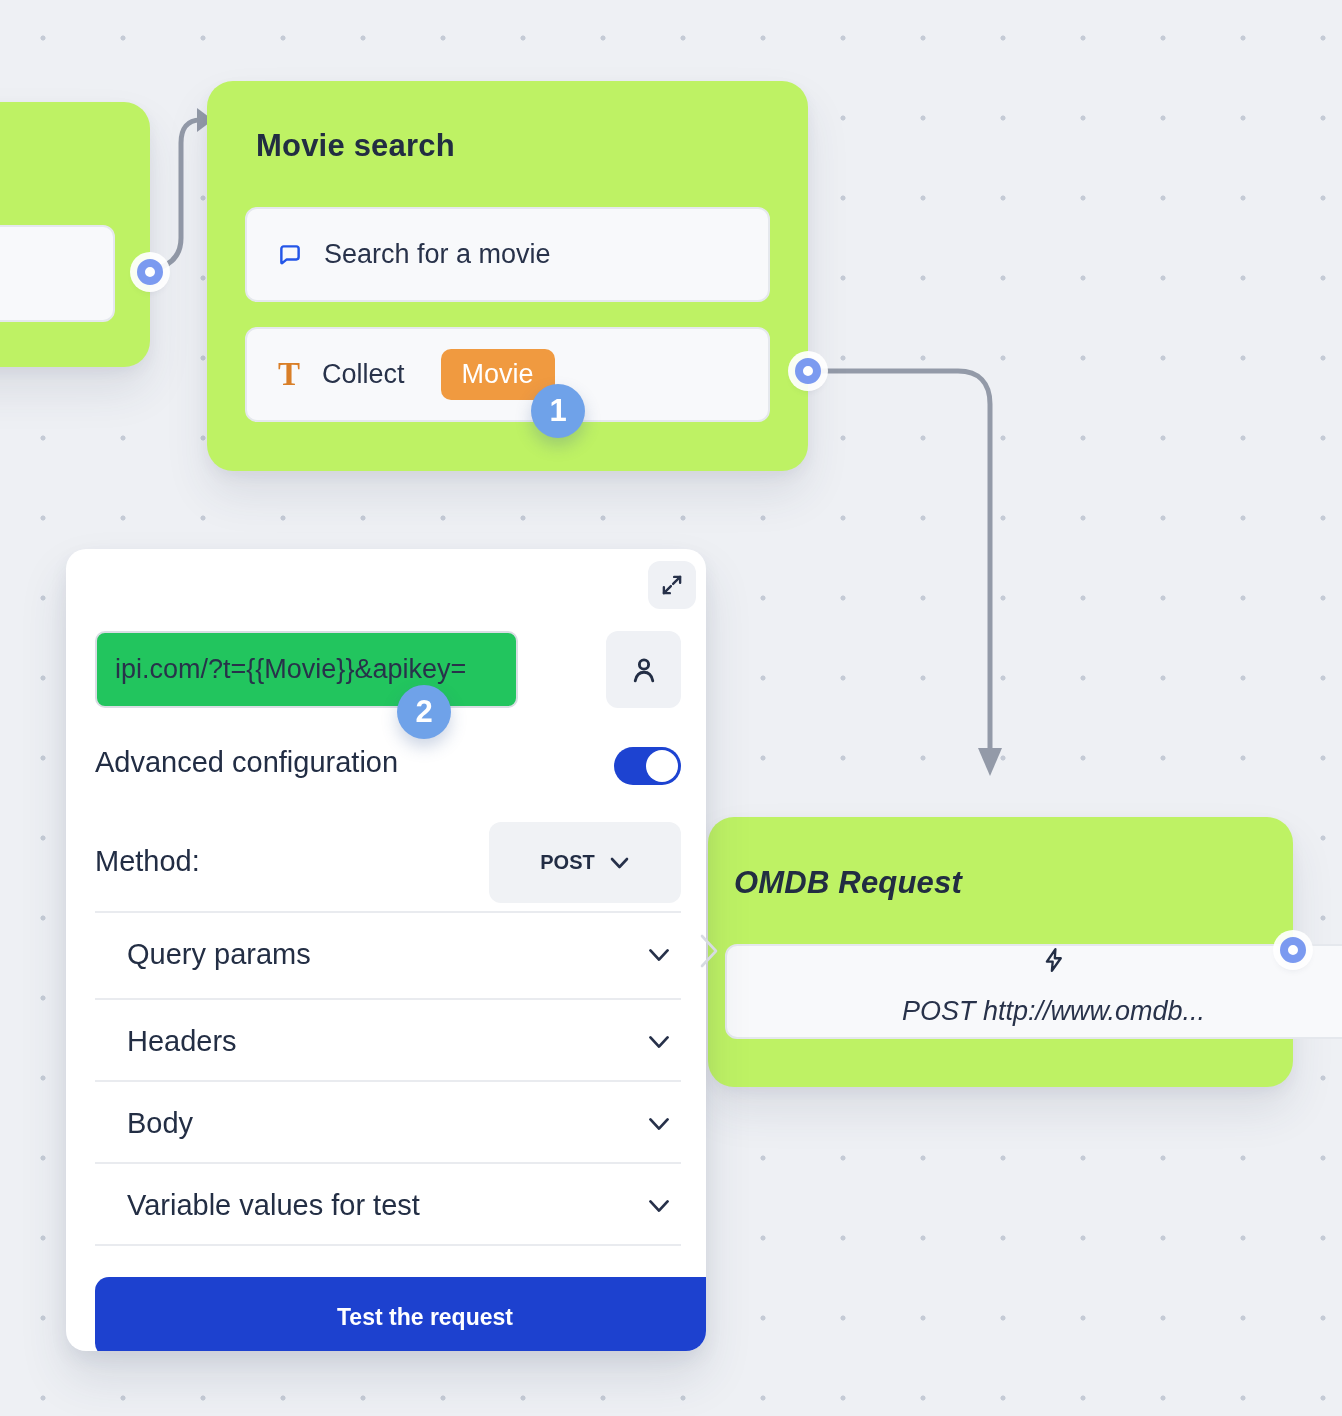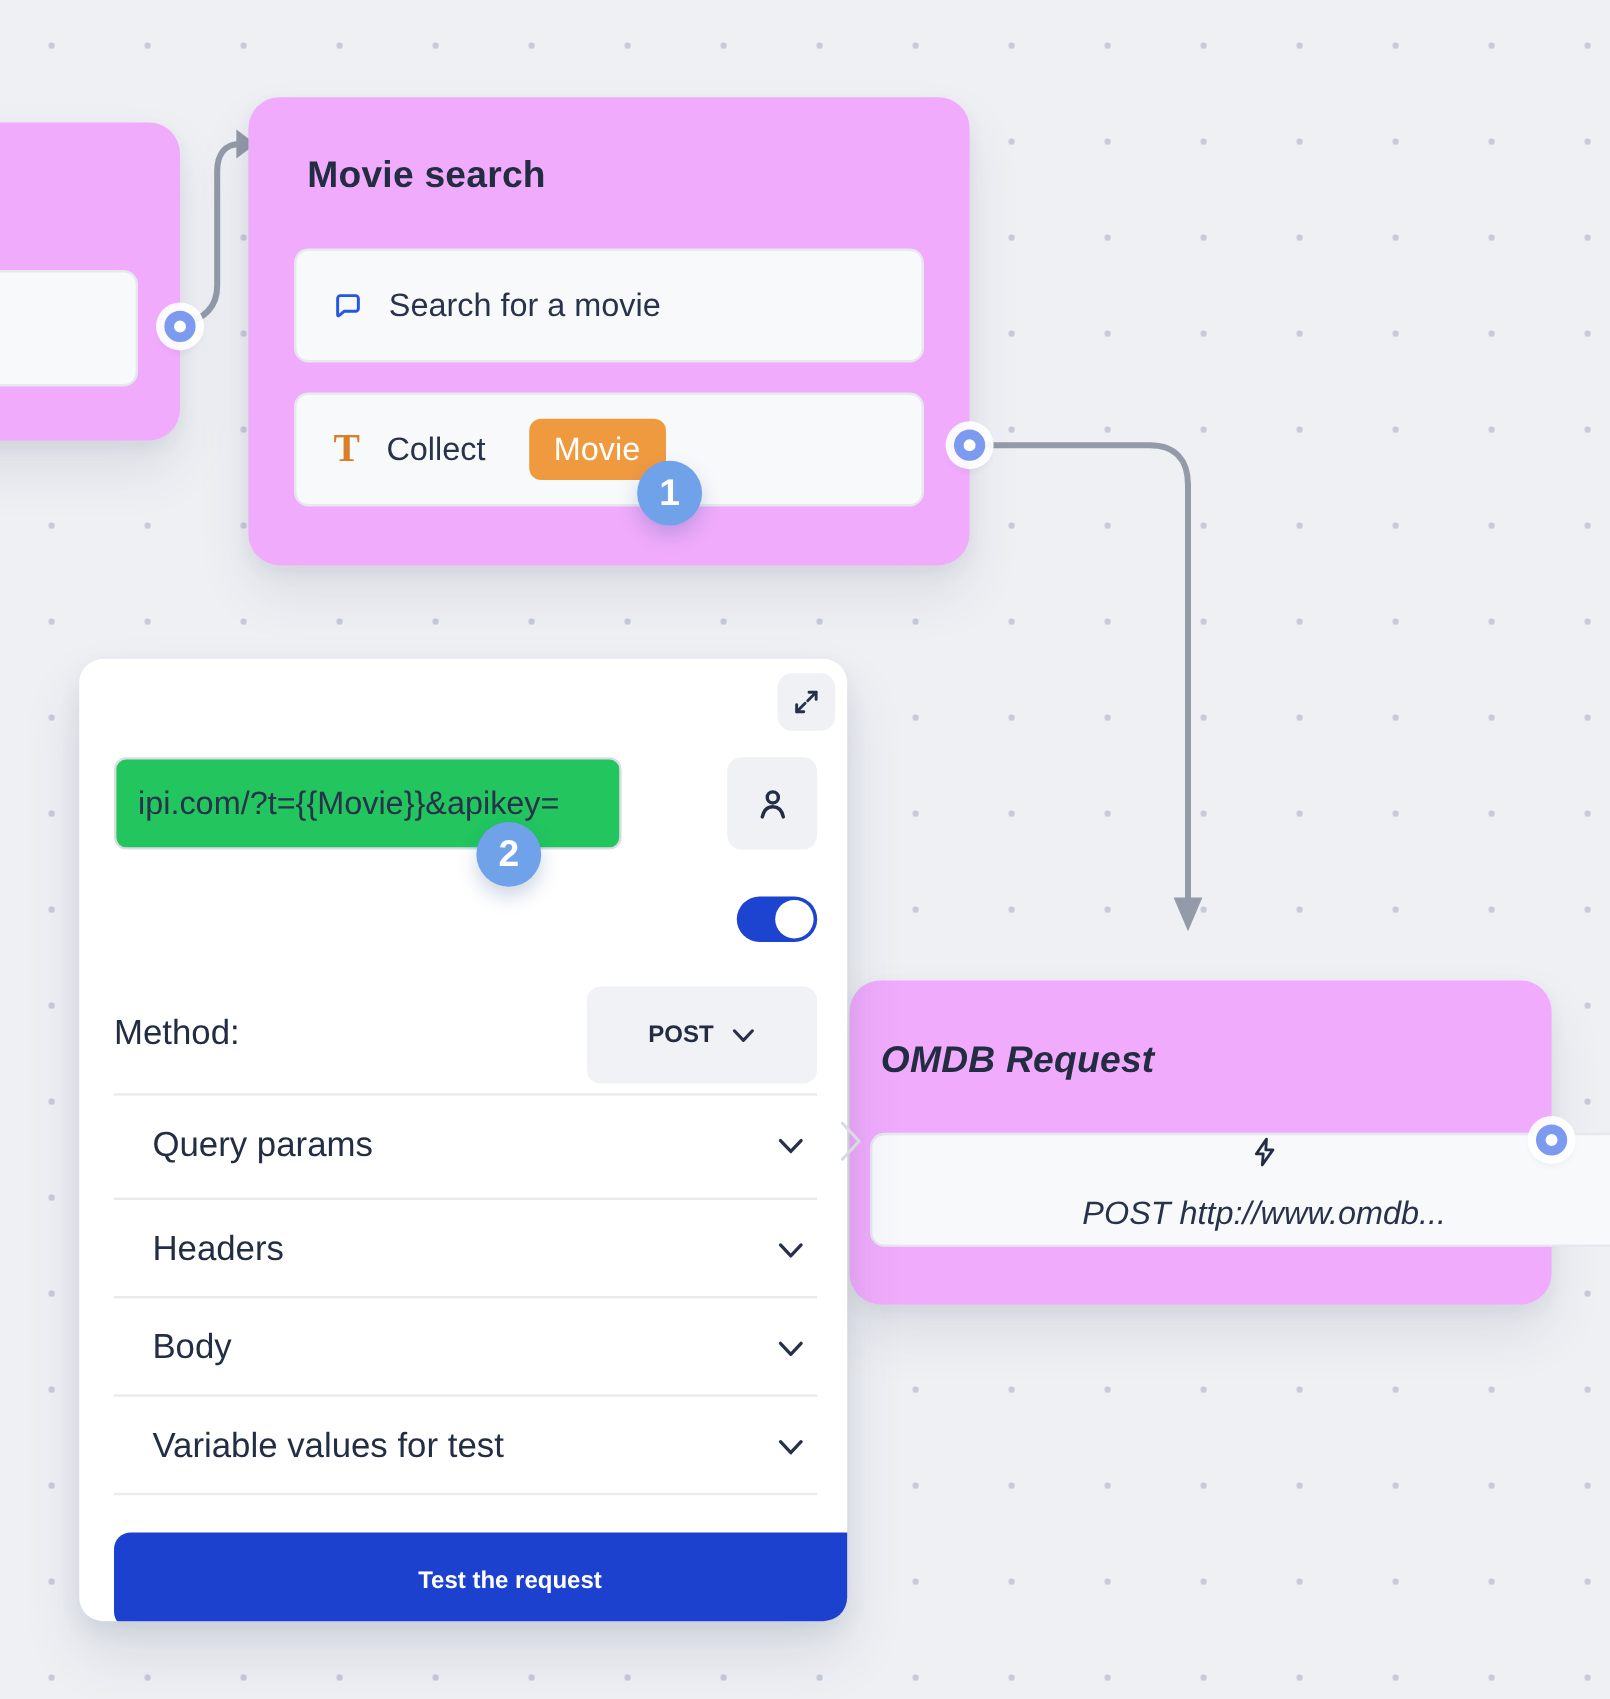--- a/index.html
+++ b/index.html
@@ -12,21 +12,21 @@
     position:absolute;inset:0;
     background-image:radial-gradient(circle,#c5cbd6 2.5px,rgba(197,203,214,0) 2.6px);
     background-size:80px 80px;
     background-position:3px -2px;
   }
   .connectors{position:absolute;left:0;top:0;z-index:1;pointer-events:none;}
   .conn{fill:none;stroke:#939aa8;stroke-width:5;}
   .arrow{fill:#939aa8;}
 
   .card{
-    position:absolute;background:#f0abfc;border-radius:26px;z-index:2;
+    position:absolute;background:#bef264;border-radius:26px;z-index:2;
     box-shadow:0 24px 44px rgba(45,58,90,.10),0 6px 14px rgba(45,58,90,.06);
   }
   .node-title{
     position:absolute;color:#222d42;font-size:31px;font-weight:bold;letter-spacing:.2px;
   }
   .node-row{
     position:absolute;background:#f8f9fb;border:2px solid #e5e8ed;border-radius:12px;
     display:flex;align-items:center;box-sizing:border-box;
   }
   .node-row .row-label{color:#28324a;font-size:27px;white-space:nowrap;}
@@ -87,21 +87,21 @@
   .divider{position:absolute;left:29px;width:586px;height:2px;background:#e9ebef;}
   .section{
     position:absolute;left:29px;width:586px;height:83px;box-sizing:border-box;
     display:flex;align-items:center;justify-content:space-between;
     padding:0 10px 0 32px;cursor:pointer;gap:17px;
   }
   .section .section-label{color:#232e44;font-size:29px;}
   .test-btn{
     position:absolute;left:29px;top:728px;width:660px;height:80px;
     background:#1d41cf;border:none;border-radius:14px;cursor:pointer;
-    color:#ffffff;font-size:20px;font-weight:bold;font-family:inherit;
+    color:#ffffff;font-size:23px;font-weight:bold;font-family:inherit;
   }
   .notch{position:absolute;z-index:6;}
 </style>
 </head>
 <body>
 
 <div class="canvas"></div>
 
 <svg class="connectors" width="1342" height="1416">
   <path class="conn" d="M 151 270 C 172 266 181 255 181 238 L 181 143 C 181 128 188 120 200 120"></path>
@@ -161,20 +161,21 @@
 
   <input class="url-input" type="text" value="ipi.com/?t={{Movie}}&amp;apikey=" style="">
 
   <button class="icon-btn person-btn">
     <svg width="30" height="30" viewBox="0 0 24 24" fill="none" stroke="#232e45" stroke-width="2.3" stroke-linecap="round">
       <circle cx="12" cy="7.6" r="3.7"></circle>
       <path d="M5 20.6c.9-4.4 3.6-6.8 7-6.8s6.1 2.4 7 6.8"></path>
     </svg>
   </button>
 
+  <div class="panel-label" style="top:197px;">Advanced configuration</div>
   <div class="toggle">
       <div class="knob"></div>
     </div>
 
   <div class="panel-label" style="top:296px;">Method:</div>
   <div class="method-pill">
     <span class="method-value">POST</span>
     <svg width="21" height="14" viewBox="0 0 21 14" fill="none" stroke="#27314a" stroke-width="2.6" stroke-linecap="round" stroke-linejoin="round">
       <polyline points="3,3 10.5,11 18,3"></polyline>
     </svg>

